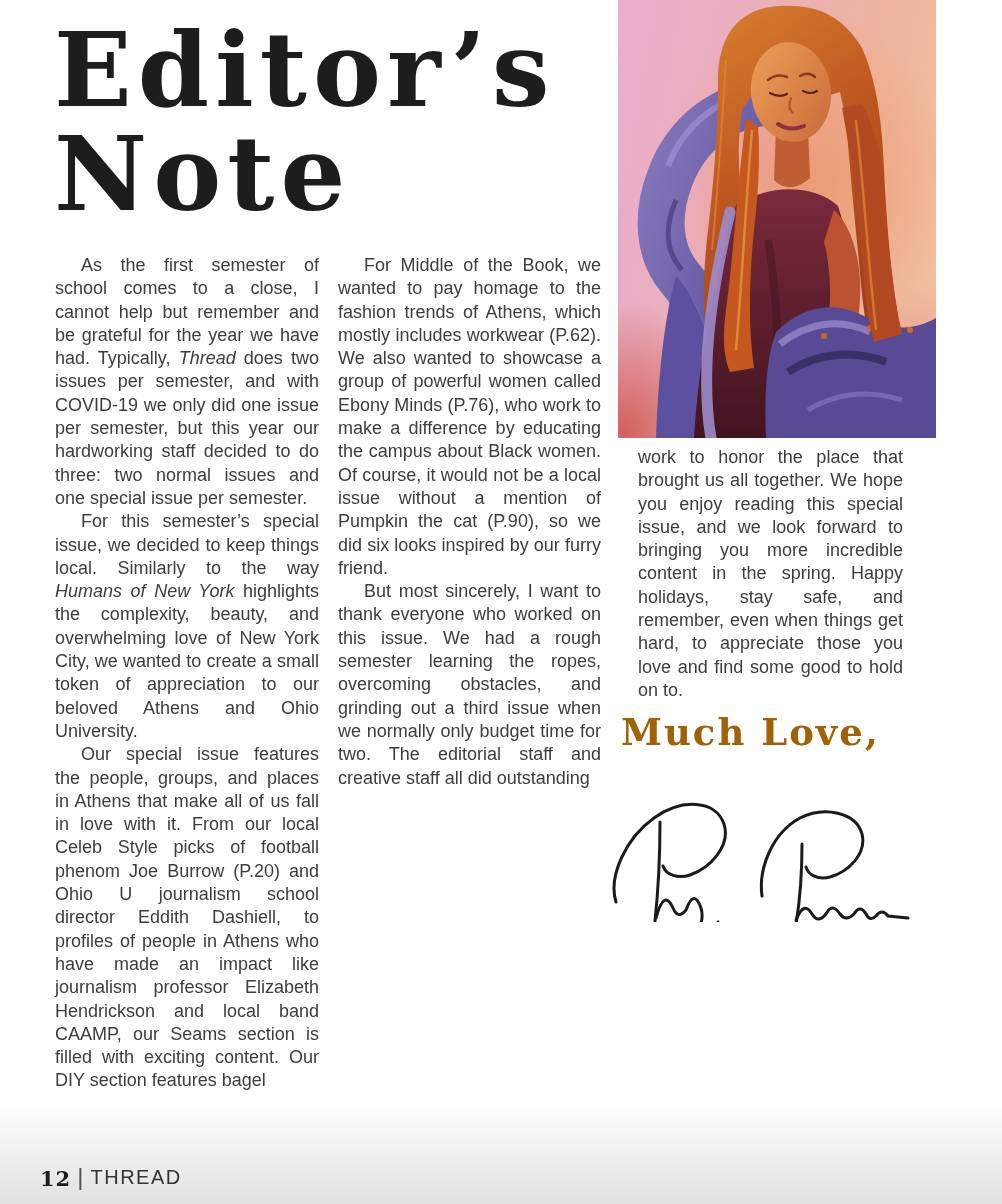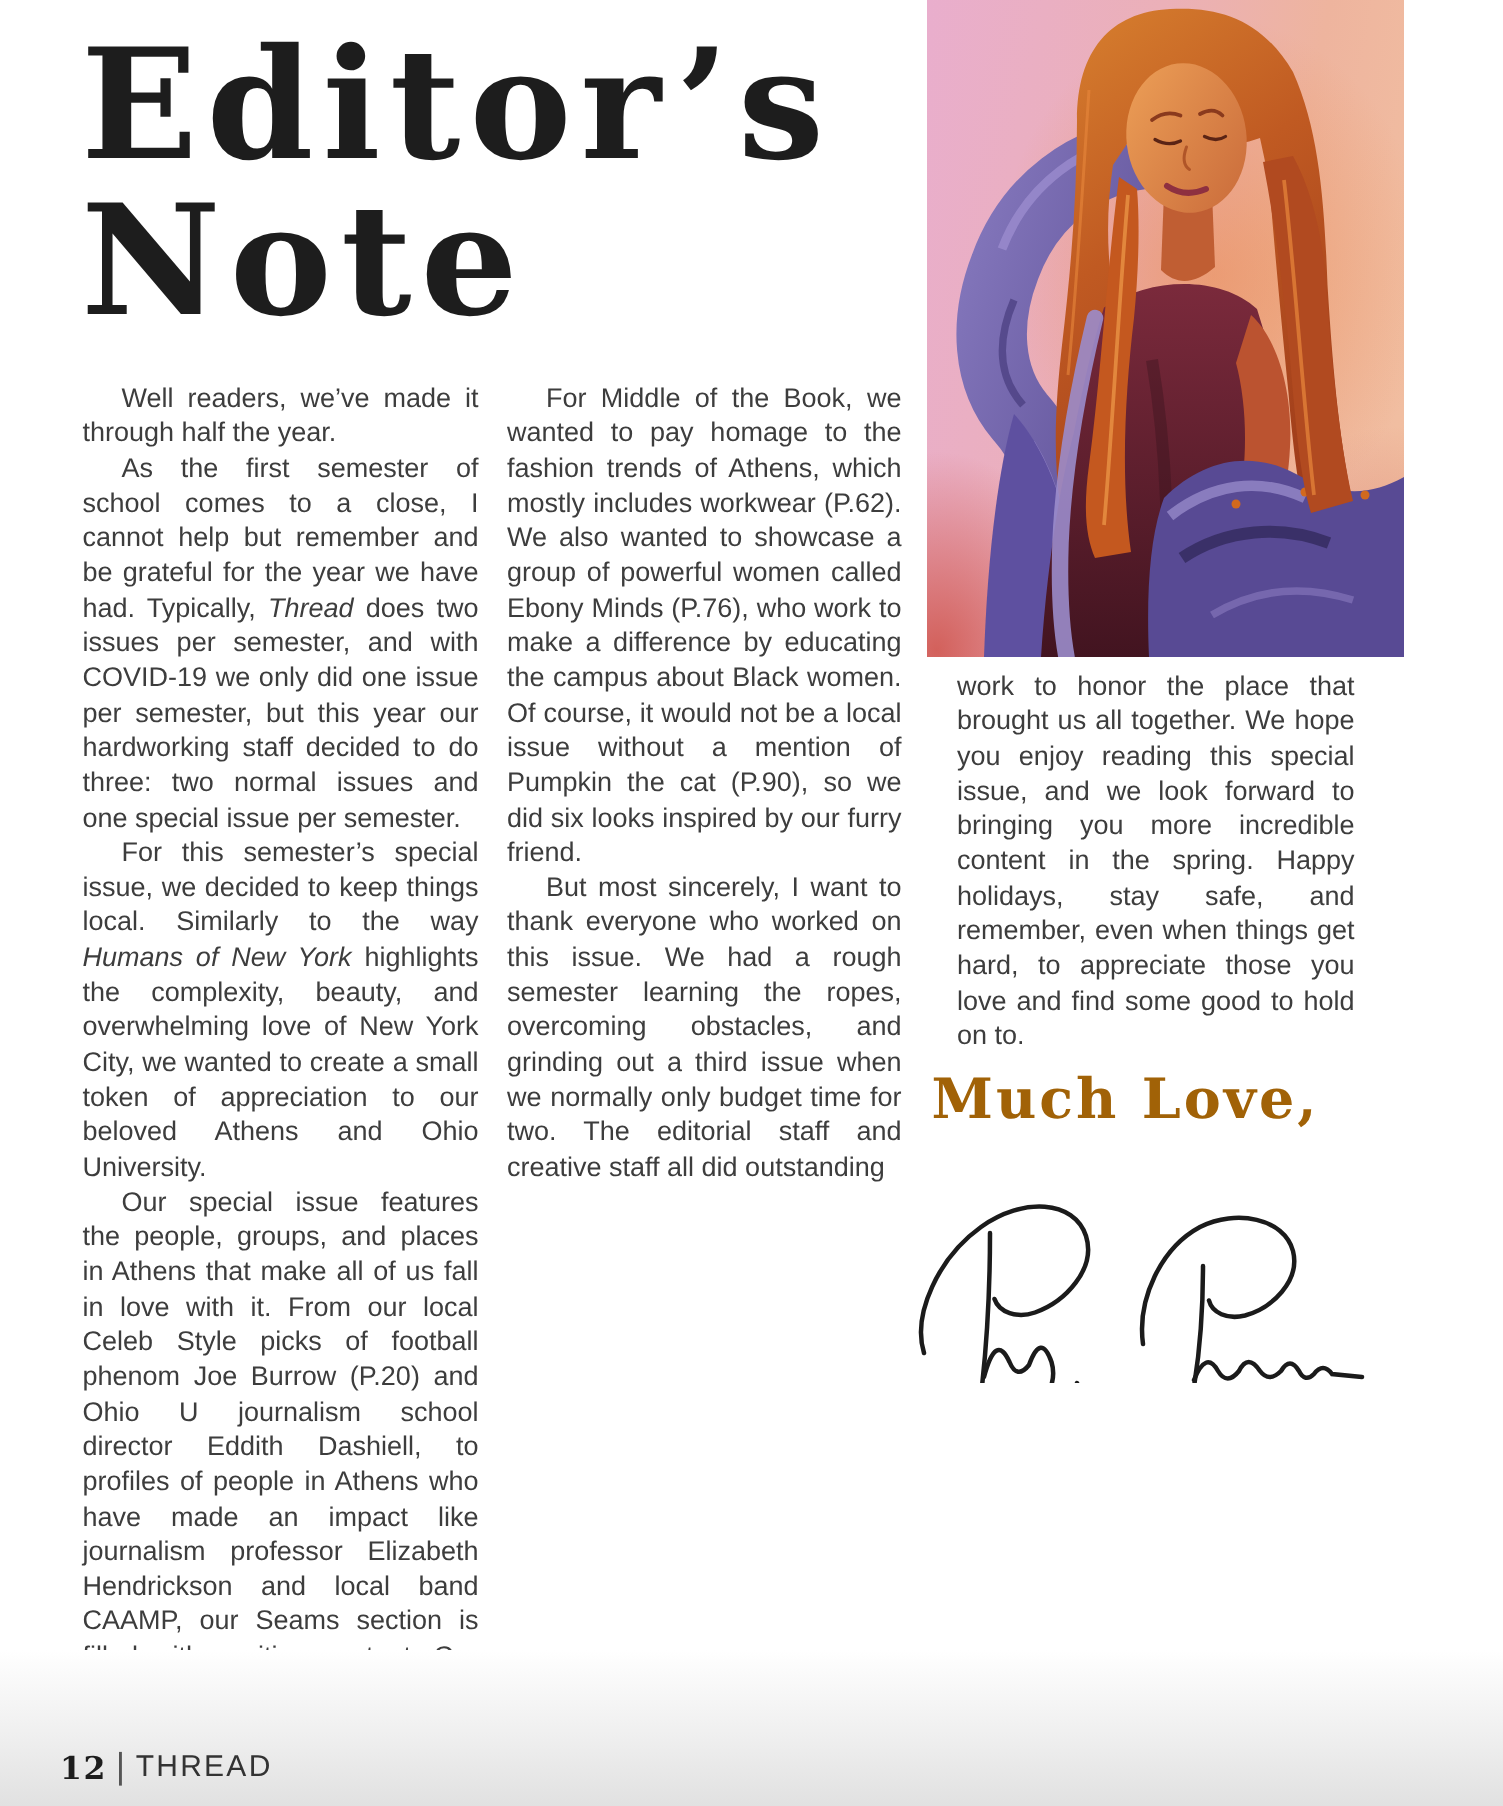--- a/index.html
+++ b/index.html
@@ -43,21 +43,21 @@
     font-family:"DejaVu Serif","Liberation Serif",serif;
     font-weight:bold;font-size:37px;letter-spacing:2px;color:#a16207;white-space:nowrap;
   }
   .signature{position:absolute;left:610px;top:750px;width:306px;height:172px;}
   
   .footer{
     position:absolute;left:0;bottom:0;width:1002px;height:104px;
     background:linear-gradient(to bottom,#ffffff 0%,#efefef 55%,#e1e1e1 100%);
   }
   .footer-line{
-    position:absolute;left:40px;bottom:13px;display:flex;align-items:center;color:#2b2b2b;
+    position:absolute;left:40px;bottom:13px;display:flex;align-items:flex-start;color:#2b2b2b;
   }
   .footer-page{
     font-family:"DejaVu Serif","Liberation Serif",serif;
     font-weight:bold;font-size:21px;letter-spacing:1px;color:#1d1d1d;
   }
   .footer-sep{
     font-family:"Liberation Sans",sans-serif;font-weight:300;
     font-size:24px;color:#555;margin:0 7px 0 6px;line-height:1;transform:translateY(-1px);
   }
   .footer-mag{
@@ -148,21 +148,20 @@
         <path d="M 224,108 C 234,160 240,212 244,262 C 247,296 250,322 256,342 L 284,334
                  C 274,290 270,240 266,192 C 264,156 256,126 244,104 Z" fill="#b14a20"></path>
         <path d="M 134,130 C 128,200 124,280 118,350" fill="none" stroke="#ef9b4a" stroke-width="2.5" opacity="0.7"></path>
         <path d="M 238,120 C 246,190 250,260 258,330" fill="none" stroke="#e8873c" stroke-width="2.5" opacity="0.7"></path>
         <path d="M 108,60 C 104,120 100,190 94,250" fill="none" stroke="#e8873c" stroke-width="2" opacity="0.6"></path>
       </g>
     </svg>
   </div>
 
   <div class="col col-1">
-      <p class="para indent"><span>Well readers, we’ve made it through half the year.</span></p>
       <p class="para indent"><span>As the first semester of school comes to a close, I cannot help but remember and be grateful for the year we have had. Typically, </span><i>Thread</i><span> does two issues per semester, and with COVID-19 we only did one issue per semester, but this year our hardworking staff decided to do three: two normal issues and one special issue per semester.</span></p>
       <p class="para indent"><span>For this semester’s special issue, we decided to keep things local. Similarly to the way </span><i>Humans of New York</i><span> highlights the complexity, beauty, and overwhelming love of New York City, we wanted to create a small token of appreciation to our beloved Athens and Ohio University.</span></p>
       <p class="para indent"><span>Our special issue features the people, groups, and places in Athens that make all of us fall in love with it. From our local Celeb Style picks of football phenom Joe Burrow (P.20) and Ohio U journalism school director Eddith Dashiell, to profiles of people in Athens who have made an impact like journalism professor Elizabeth Hendrickson and local band CAAMP, our Seams section is filled with exciting content. Our DIY section features bagel</span></p>
     </div>
   <div class="col col-2">
       <p class="para indent"><span>For Middle of the Book, we wanted to pay homage to the fashion trends of Athens, which mostly includes workwear (P.62). We also wanted to showcase a group of powerful women called Ebony Minds (P.76), who work to make a difference by educating the campus about Black women. Of course, it would not be a local issue without a mention of Pumpkin the cat (P.90), so we did six looks inspired by our furry friend.</span></p>
       <p class="para indent"><span>But most sincerely, I want to thank everyone who worked on this issue. We had a rough semester learning the ropes, overcoming obstacles, and grinding out a third issue when we normally only budget time for two. The editorial staff and creative staff all did outstanding</span></p>
     </div>
   <div class="col col-3">
       <p class="para"><span>work to honor the place that brought us all together. We hope you enjoy reading this special issue, and we look forward to bringing you more incredible content in the spring. Happy holidays, stay safe, and remember, even when things get hard, to appreciate those you love and find some good to hold on to.</span></p>

